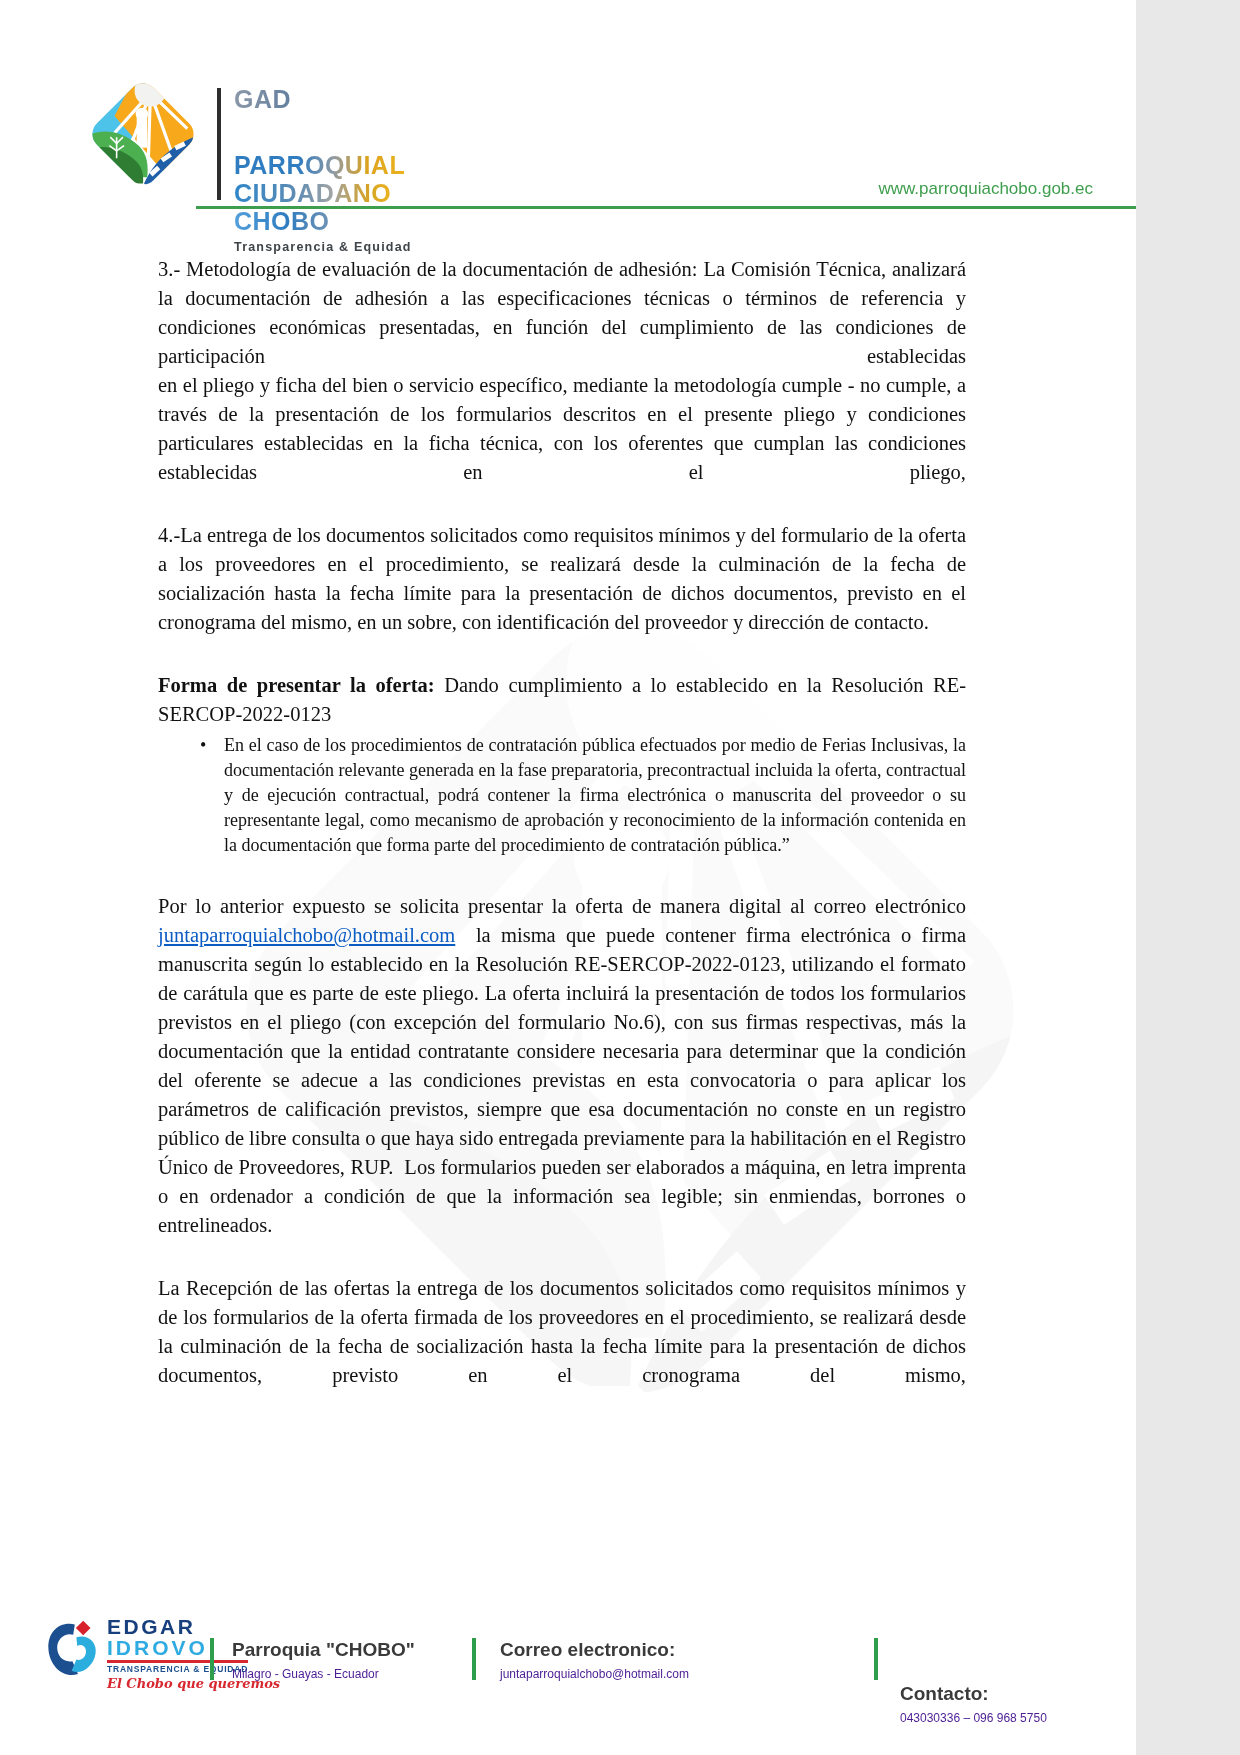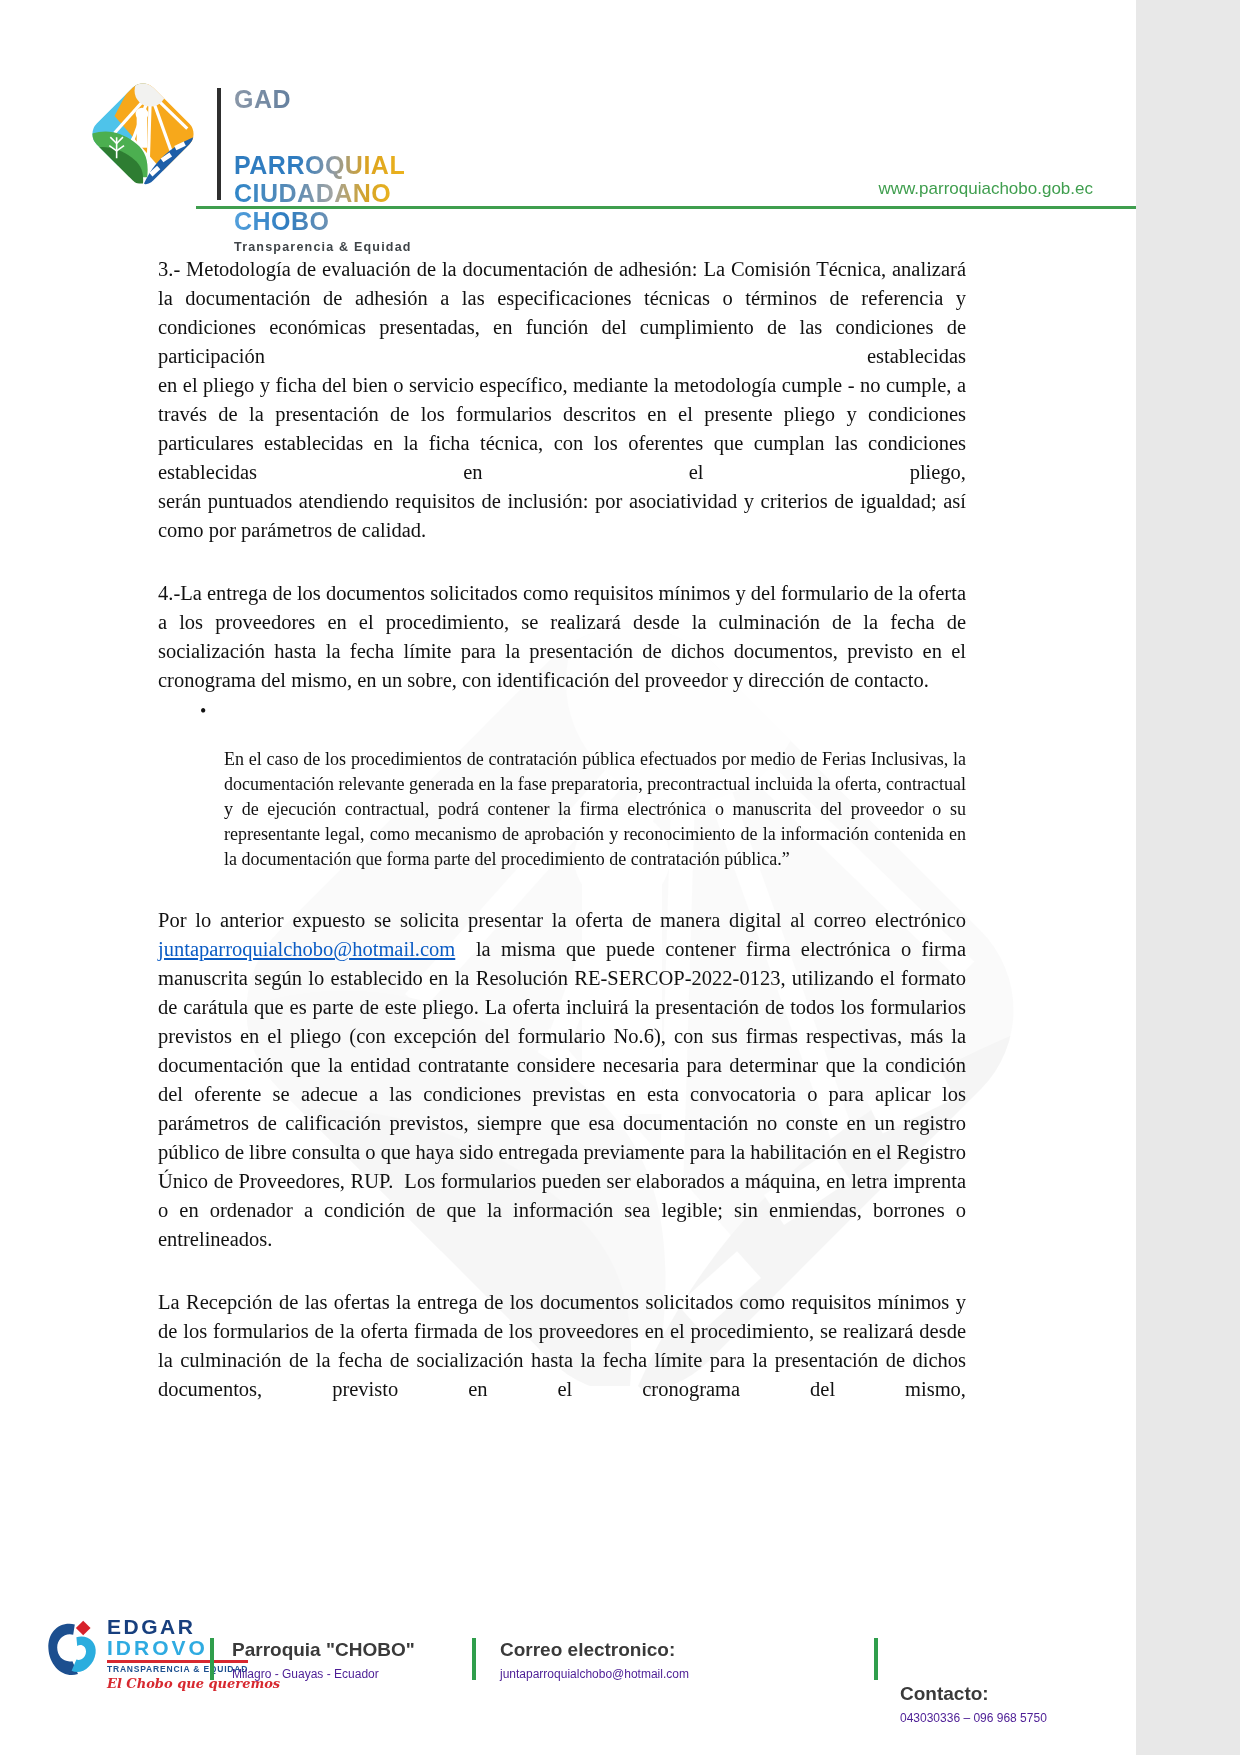--- a/index.html
+++ b/index.html
@@ -77,21 +77,21 @@
     z-index: 1;
     font-size: 20.5px;
     line-height: 29px;
   }
   .para { text-align: justify; text-align-last: left; hyphens: none; }
   .stretch { text-align-last: justify; }
   .mt-gap { margin-top: 34px; }
   .mt-sm { margin-top: 4px; }
   .bullet-row { display: flex; }
   .bullet-dot { width: 24px; margin-left: 42px; font-size: 18px; line-height: 25px; flex: none; }
-  .bullet-text { flex: 1; font-size: 18px; line-height: 25px; margin-top: 48px; }
+  .bullet-text { flex: 1; font-size: 18px; line-height: 25px; }
   .email-link { color: #0a5bc4; text-decoration: underline; cursor: pointer; }
   .bold { font-weight: 700; }
 
   
   .f-logo { position: absolute; left: 46px; top: 1616px; display: flex; z-index: 2; }
   .f-mark { width: 56px; height: 72px; flex: none; }
   .f-logo-text { margin-left: 5px; font-family: "Liberation Sans", sans-serif; }
   .f-name1 { font-size: 21px; font-weight: 800; letter-spacing: 2.5px; color: #173f7e; line-height: 21px; }
   .f-name2 { font-size: 21px; font-weight: 700; letter-spacing: 3px; color: #2fabe1; line-height: 21px; }
   .f-banner { width: fit-content; border-top: 3px solid #d7282f; padding-top: 1px; margin-top: 2px;
@@ -188,24 +188,24 @@
     <div class="logo-line l4">CHOBO</div>
     <div class="tagline">Transparencia &amp; Equidad</div>
   </div>
 
   <div class="website">www.parroquiachobo.gob.ec</div>
   <div class="header-rule"></div>
 
   <main class="content">
     <p class="para stretch">3.- Metodología de evaluación de la documentación de adhesión: La Comisión Técnica, analizará la documentación de adhesión a las especificaciones técnicas o términos de referencia y condiciones económicas presentadas, en función del cumplimiento de las condiciones de participación establecidas</p>
     <p class="para stretch">en el pliego y ficha del bien o servicio específico, mediante la metodología cumple - no cumple, a través de la presentación de los formularios descritos en el presente pliego y condiciones particulares establecidas en la ficha técnica, con los oferentes que cumplan las condiciones establecidas en el pliego,</p>
-    <p class="para">serán puntuados atendiendo requisitos de inclusión: por asociatividad y criterios de igualdad; así como por parámetros de calidad.</p>
 
     <p class="para mt-gap">4.-La entrega de los documentos solicitados como requisitos mínimos y del formulario de la oferta a los proveedores en el procedimiento, se realizará desde la culminación de la fecha de socialización hasta la fecha límite para la presentación de dichos documentos, previsto en el cronograma del mismo, en un sobre, con identificación del proveedor y dirección de contacto.</p>
 
+    <p class="para mt-gap"><span class="bold">Forma de presentar la oferta:</span><span> Dando cumplimiento a lo establecido en la Resolución RE-SERCOP-2022-0123</span></p>
 
 
     <div class="bullet-row mt-sm">
       <span class="bullet-dot">•</span>
       <p class="para bullet-text">En el caso de los procedimientos de contratación pública efectuados por medio de Ferias Inclusivas, la documentación relevante generada en la fase preparatoria, precontractual incluida la oferta, contractual y de ejecución contractual, podrá contener la firma electrónica o manuscrita del proveedor o su representante legal, como mecanismo de aprobación y reconocimiento de la información contenida en la documentación que forma parte del procedimiento de contratación pública.”</p>
     </div>
 
     <p class="para mt-gap"><span>Por lo anterior expuesto se solicita presentar la oferta de manera digital al correo electrónico </span><a class="email-link">juntaparroquialchobo@hotmail.com</a><span> &nbsp;la misma que puede contener firma electrónica o firma manuscrita según lo establecido en la Resolución RE-SERCOP-2022-0123, utilizando el formato de carátula que es parte de este pliego. La oferta incluirá la presentación de todos los formularios previstos en el pliego (con excepción del formulario No.6), con sus firmas respectivas, más la documentación que la entidad contratante considere necesaria para determinar que la condición del oferente se adecue a las condiciones previstas en esta convocatoria o para aplicar los parámetros de calificación previstos, siempre que esa documentación no conste en un registro público de libre consulta o que haya sido entregada previamente para la habilitación en el Registro Único de Proveedores, RUP. &nbsp;Los formularios pueden ser elaborados a máquina, en letra imprenta o en ordenador a condición de que la información sea legible; sin enmiendas, borrones o entrelineados.</span></p>
 
     <p class="para stretch mt-gap">La Recepción de las ofertas la entrega de los documentos solicitados como requisitos mínimos y de los formularios de la oferta firmada de los proveedores en el procedimiento, se realizará desde la culminación de la fecha de socialización hasta la fecha límite para la presentación de dichos documentos, previsto en el cronograma del mismo,</p>

